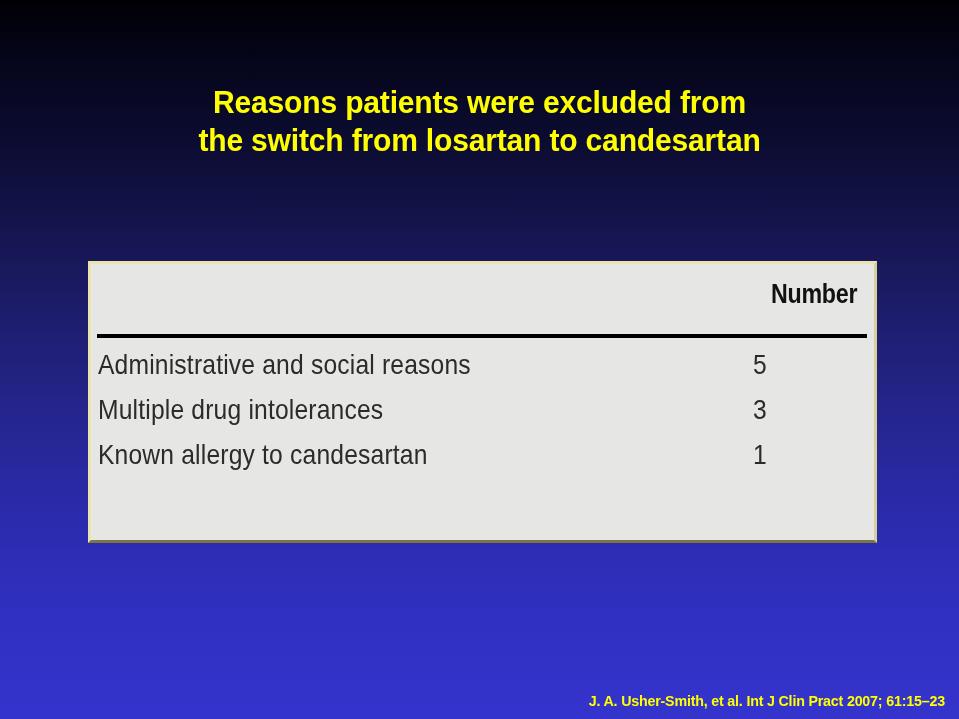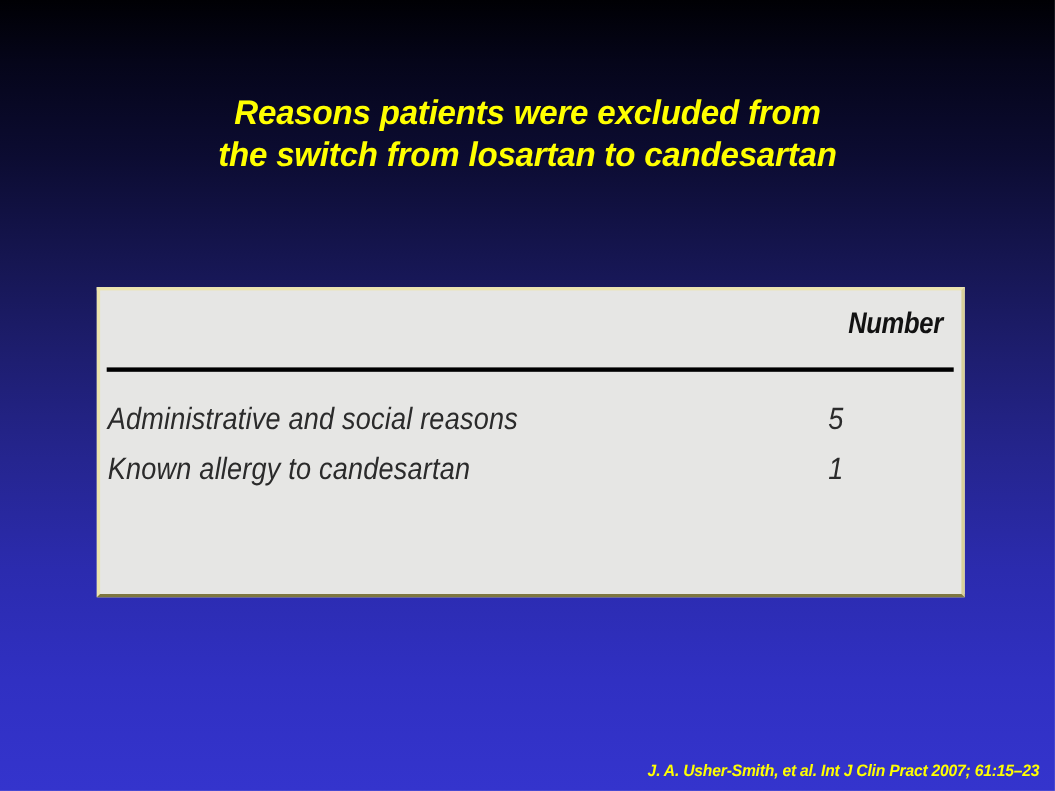--- a/index.html
+++ b/index.html
@@ -21,21 +21,20 @@
       #000004 0%,
       #05051a 8%,
       #0c0c32 20%,
       #15154f 32%,
       #1d1d6d 44%,
       #25258f 58%,
       #2b2bae 72%,
       #3030c2 86%,
       #3434cd 100%);
     overflow: hidden;
-    font-style: italic;
   }
 
   
   #title-block {
     position: absolute;
     left: 0;
     top: 84px;
     width: 959px;
     text-align: center;
   }
@@ -98,21 +97,21 @@
     left: 6px;
     top: 70px;
     width: 770px;
     height: 4px;
     background: #000000;
   }
 
   #rows {
     position: absolute;
     left: 0;
-    top: 100px;
+    top: 84px;
     width: 100%;
   }
   .tbl-row {
     position: relative;
     height: 45px;
   }
   .row-label {
     position: absolute;
     left: 7px;
     top: 0;
@@ -174,20 +173,24 @@
 
       <div id="header-rule"></div>
 
       <div id="rows">
 
         <div class="tbl-row">
           <div class="row-label">Administrative and social reasons</div>
           <div class="row-value">5</div>
         </div>
 
+        <div class="tbl-row">
+          <div class="row-label">Multiple drug intolerances</div>
+          <div class="row-value">3</div>
+        </div>
 
 
         <div class="tbl-row">
           <div class="row-label">Known allergy to candesartan</div>
           <div class="row-value">1</div>
         </div>
 
       </div>
     </div>
   </div>

